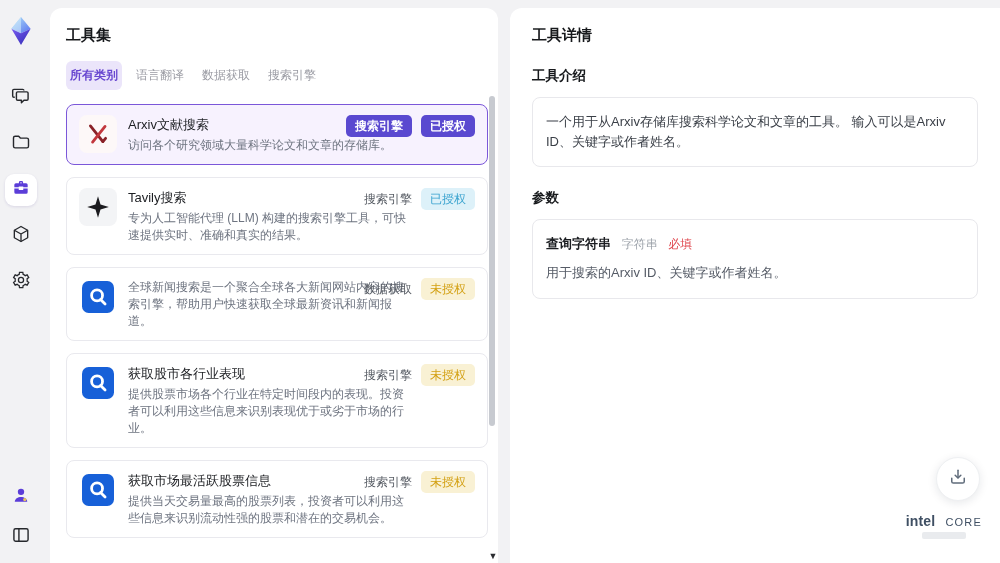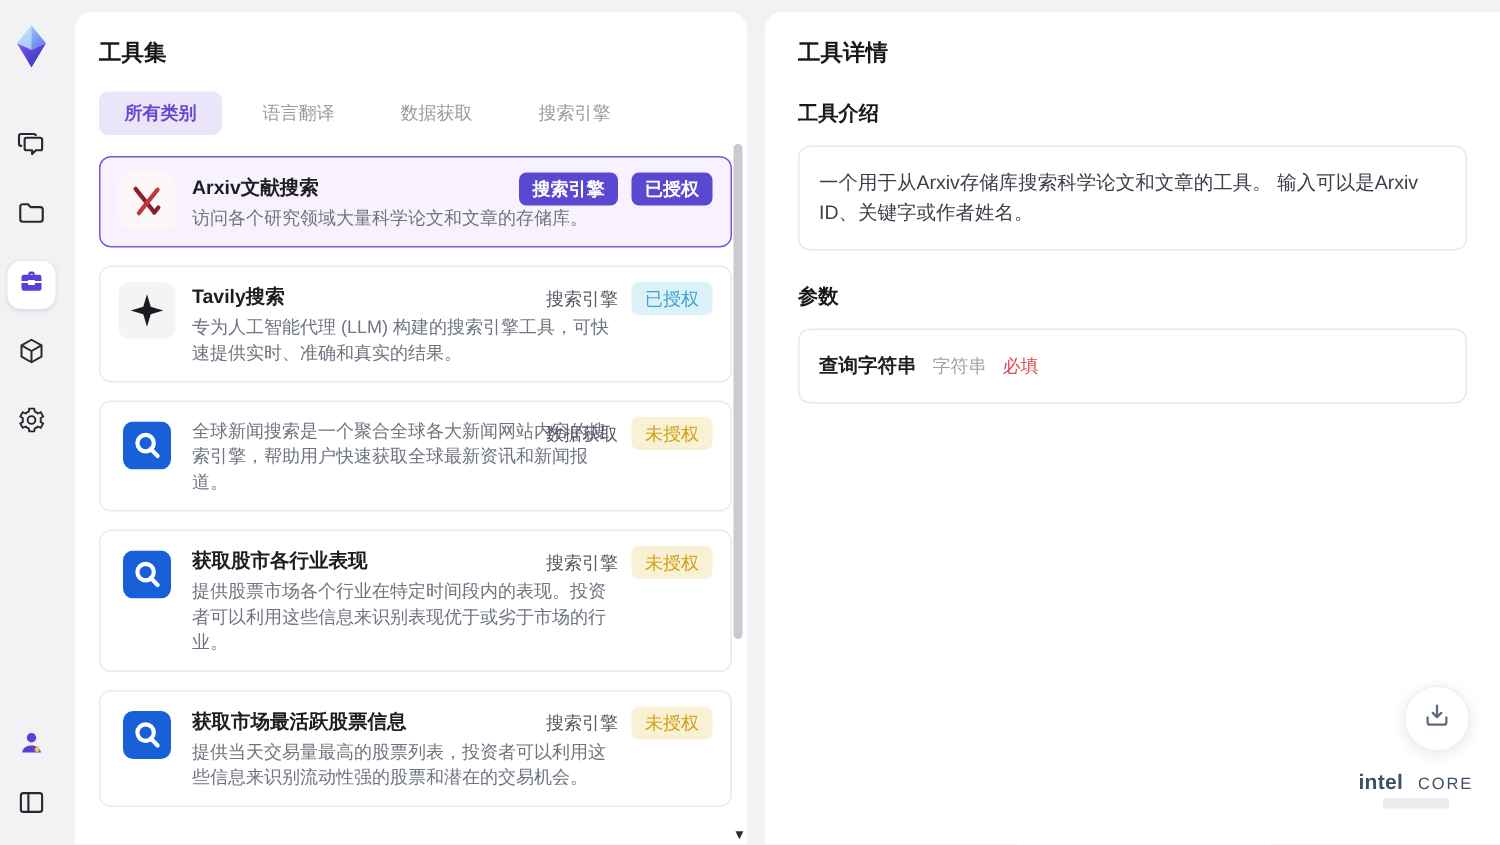--- a/index.html
+++ b/index.html
@@ -16,31 +16,31 @@
   .rail-btn svg { width:20px; height:20px; }
   .rail-btn.active { background:#ffffff; box-shadow:0 1px 3px rgba(40,20,120,.12); }
   .rail-bottom { margin-top:auto; margin-bottom:10px; display:flex; flex-direction:column; gap:8px; align-items:center; }
   
   .panel { position:absolute; top:8px; background:#fff; }
   .panel-left { left:50px; width:448px; height:555px; border-radius:12px 12px 0 0; padding:18px 14px 0 16px; }
   .panel-right { left:510px; right:0; height:555px; border-radius:12px 0 0 0; padding:18px 22px; }
   .panel-title { font-size:15px; font-weight:bold; color:#17191c; }
   
   .tabs { display:flex; gap:10px; margin-top:16px; margin-bottom:14px; }
-  .tab { font-size:12px; color:#9a9ba3; padding:6px 17px; border-radius:6px; cursor:pointer; white-space:nowrap; }
+  .tab { font-size:12px; color:#9a9ba3; padding:6px 4px; border-radius:6px; cursor:pointer; white-space:nowrap; }
   .tab.active { background:#ebe5fa; color:#6847d0; font-weight:bold; }
   
   .tool-list { width:422px; }
   .tool-card { position:relative; display:flex; gap:11px; border:1px solid #e9e9ee; border-radius:8px; padding:10px 12px; margin-bottom:12px; background:#fff; cursor:pointer; }
   .tool-card.selected { border:1.5px solid #7b57d9; background:#f7f2fe; }
   .tool-icon { width:38px; height:38px; border-radius:8px; flex:0 0 38px; display:flex; align-items:center; justify-content:center; }
   .tool-icon svg { width:26px; height:26px; }
   .tool-icon svg.full { width:32px; height:32px; }
   .tool-main { flex:1; min-width:0; padding-top:1px; }
-  .tool-name { font-size:13px; font-weight:bold; color:#1c1e22; line-height:18px; margin-bottom:3px; }
+  .tool-name { font-size:13px; font-weight:normal; color:#1c1e22; line-height:18px; margin-bottom:3px; }
   .tool-desc { font-size:12px; color:#6e7480; line-height:17px; max-width:278px; }
   .tool-badges { position:absolute; top:10px; right:12px; display:flex; align-items:center; gap:9px; }
   .chip { font-size:12px; line-height:1; padding:5px 9px; border-radius:5px; white-space:nowrap; }
   .chip-purple { background:#5a49d0; color:#fff; font-weight:bold; }
   .cat-label { font-size:12px; color:#565b63; white-space:nowrap; }
   .chip-auth { background:#ddf1f9; color:#3aa3cf; }
   .chip-unauth { background:#f9f1d4; color:#d3a013; }
   
   .scrollbar { position:absolute; top:86px; right:3px; width:6px; bottom:18px; }
   .scroll-thumb { position:absolute; top:2px; left:0; width:6px; height:330px; background:#c7cad0; border-radius:3px; }
@@ -235,20 +235,21 @@
     <span>一个用于从Arxiv存储库搜索科学论文和文章的工具。 输入可以是Arxiv ID、关键字或作者姓名。</span>
   </div>
 
   <h2 class="section-head">参数</h2>
   <div class="info-box">
     <div>
       <span class="param-name">查询字符串</span>
       <span class="param-type">字符串</span>
       <span class="param-required">必填</span>
     </div>
+    <div class="param-desc">用于搜索的Arxiv ID、关键字或作者姓名。</div>
   </div>
 
   <div class="fab">
     <span><svg viewBox="0 0 24 24" fill="none" stroke="#5f6b7a" stroke-width="1.8" stroke-linecap="round" stroke-linejoin="round">
           <path d="M12 4v8.5"></path>
           <path d="M8.6 9.9L12 13.3l3.4-3.4"></path>
           <path d="M4.5 13.5v3.8a2 2 0 0 0 2 2h11a2 2 0 0 0 2-2v-3.8"></path>
         </svg></span>
   </div>
   <div class="brand">

